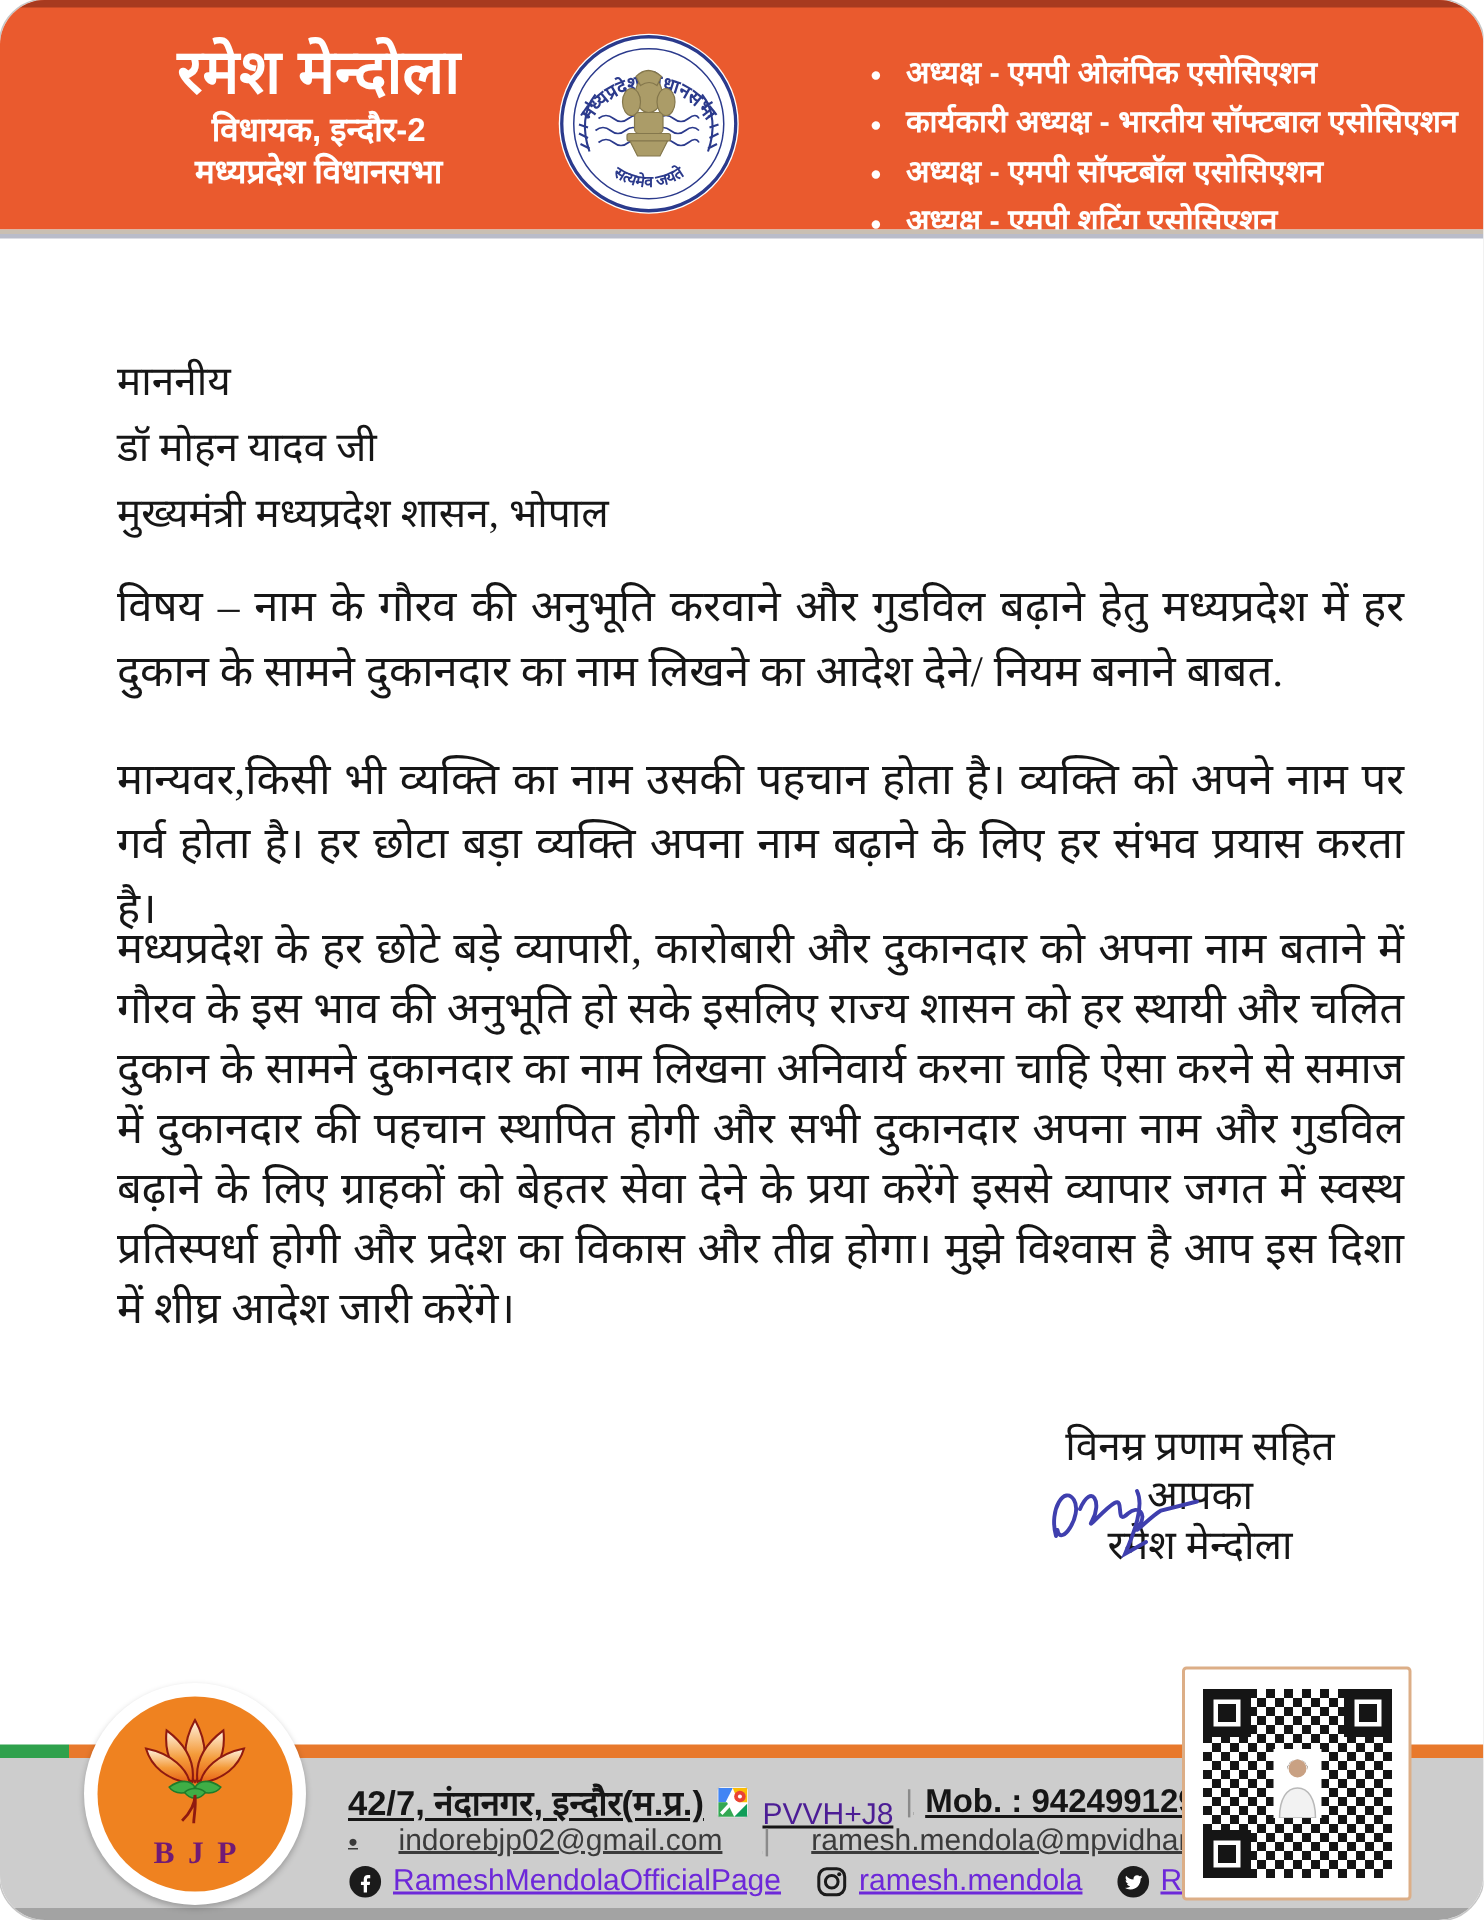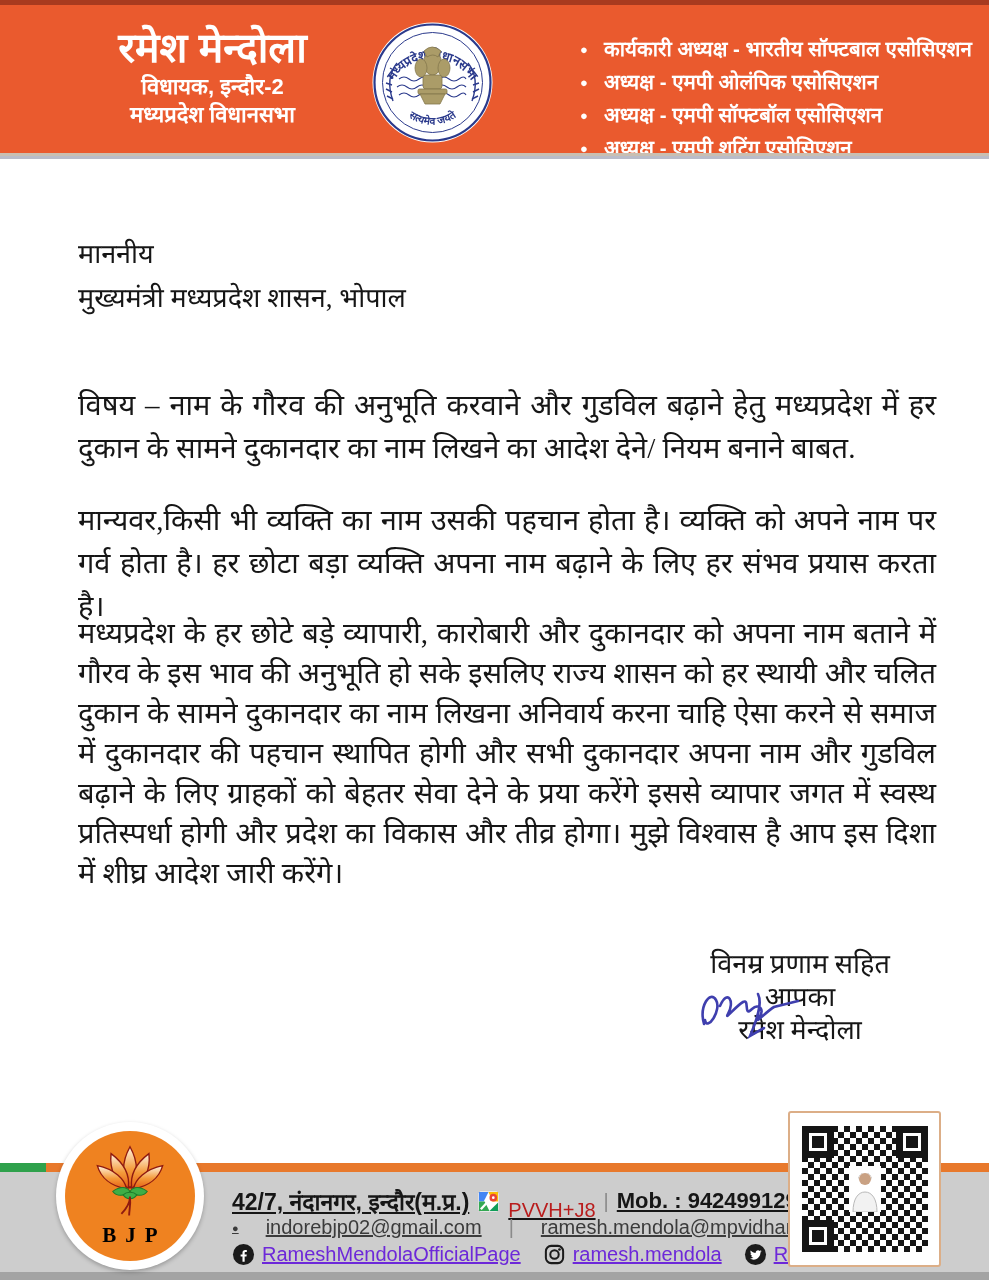--- a/index.html
+++ b/index.html
@@ -1,18 +1,18 @@
 <!DOCTYPE html>
 <html><head>
 <meta charset="utf-8">
 <style>
   html,body{margin:0;padding:0;background:#ffffff;}
   .page{
     position:relative;width:989px;height:1280px;overflow:hidden;background:#fff;
-    font-family:"Liberation Sans",sans-serif;outline:1px solid #c7c7c7;
+    font-family:"Liberation Sans",sans-serif;outline:1px solid #c7c7c7;border-radius:30px;
   }
   
   .header{
     position:absolute;top:0;left:0;width:100%;height:153px;
     background:#ea5a2e;border-top:5px solid #a83a1f;box-sizing:border-box;
   }
   .header-divider{position:absolute;top:153px;left:0;width:100%;height:6px;
     background:linear-gradient(#c9bfb2 0 3px,#b9bcc9 3px 6px);}
   .identity{position:absolute;left:60px;top:18px;width:305px;text-align:center;color:#fff;}
   .identity .name{font-size:41px;font-weight:bold;line-height:50px;}
@@ -34,26 +34,26 @@
   
   .stripe{position:absolute;top:1163px;left:0;width:100%;height:9px;
     background:linear-gradient(to right,#2fa14c 0 46px,#e8792c 46px 100%);}
   .footer-band{position:absolute;top:1172px;left:0;width:100%;height:100px;background:#cdcdcd;}
   .bottom-strip{position:absolute;top:1272px;left:0;width:100%;height:8px;background:#a3a3a3;}
   .bjp-logo{position:absolute;left:56px;top:1122px;width:148px;height:148px;background:#fff;
     border-radius:50%;display:flex;align-items:center;justify-content:center;
     box-shadow:0 2px 4px rgba(0,0,0,.25);}
   .bjp-disc{position:relative;width:130px;height:130px;border-radius:50%;background:#ef8220;}
   .bjp-disc svg{position:absolute;left:22px;top:8px;}
-  .bjp-text{position:absolute;left:0;right:0;bottom:13px;text-align:center;color:#000000;
+  .bjp-text{position:absolute;left:0;right:0;bottom:13px;text-align:center;color:#701a75;
     font-family:"Liberation Serif",serif;font-weight:bold;font-size:21px;letter-spacing:9px;text-indent:9px;}
   .f-line{position:absolute;left:232px;display:flex;align-items:center;color:#161616;text-decoration:underline;}
   .f-line1{top:1180px;gap:8px;}
   .f-address{font-size:23px;font-weight:bold;}
-  .f-plus{font-size:20px;color:#b91c1c;margin-top:19px;}
+  .f-plus{font-size:20px;color:#4c1d95;margin-top:19px;}
   .f-sep{font-size:20px;color:#8a8a8a;}
   .f-mob{font-size:22px;font-weight:bold;}
   .f-line2{top:1216px;font-size:20px;color:#3b3b3b;gap:27px;}
   .f-line2::before{content:"●";font-size:11px;color:#3b3b3b;}
   .f-line3{top:1243px;font-size:20px;color:#6d28d9;gap:7px;}
   .f-line3 .gap{width:8px;}
   .sicon{width:23px;height:23px;display:block;}
   
   .qr-panel{position:absolute;left:788px;top:1111px;width:153px;height:156px;background:#fff;
     border:2px solid #dcae87;border-radius:3px;display:flex;align-items:center;justify-content:center;
@@ -116,32 +116,33 @@
         </g>
         <path id="arcB" d="M 27,84 A 40,40 0 0 0 96,84" fill="none"></path>
         <text font-size="10.5" font-weight="bold" fill="#2b3a8c" font-family="Liberation Sans, sans-serif">
           <textPath href="#arcB" startOffset="50%" text-anchor="middle">सत्यमेव जयते</textPath>
         </text>
       </svg>
     </div>
 
     <div class="roles">
       <ul>
+        <li>अध्यक्ष - एमपी ओलंपिक एसोसिएशन</li>
         <li>कार्यकारी अध्यक्ष - भारतीय सॉफ्टबाल एसोसिएशन</li>
-        <li>अध्यक्ष - एमपी ओलंपिक एसोसिएशन</li>
         <li>अध्यक्ष - एमपी सॉफ्टबॉल एसोसिएशन</li>
         <li>अध्यक्ष - एमपी शूटिंग एसोसिएशन</li>
       </ul>
     </div>
   </div>
   <div class="header-divider"></div>
 
   <div class="letter">
     <div class="salutation">
       <div>माननीय</div>
+      <div>डॉ मोहन यादव जी</div>
       <div>मुख्यमंत्री मध्यप्रदेश शासन, भोपाल</div>
     </div>
 
     <div class="subject">विषय – नाम के गौरव की अनुभूति करवाने और गुडविल बढ़ाने हेतु मध्यप्रदेश में हर दुकान के सामने दुकानदार का नाम लिखने का आदेश देने/ नियम बनाने बाबत.</div>
     <div class="para1">मान्यवर,किसी भी व्यक्ति का नाम उसकी पहचान होता है। व्यक्ति को अपने नाम पर गर्व होता है। हर छोटा बड़ा व्यक्ति अपना नाम बढ़ाने के लिए हर संभव प्रयास करता है।</div>
     <div class="para2">मध्यप्रदेश के हर छोटे बड़े व्यापारी, कारोबारी और दुकानदार को अपना नाम बताने में गौरव के इस भाव की अनुभूति हो सके इसलिए राज्य शासन को हर स्थायी और चलित दुकान के सामने दुकानदार का नाम लिखना अनिवार्य करना चाहि ऐसा करने से समाज में दुकानदार की पहचान स्थापित होगी और सभी दुकानदार अपना नाम और गुडविल बढ़ाने के लिए ग्राहकों को बेहतर सेवा देने के प्रया  करेंगे इससे व्यापार जगत में स्वस्थ प्रतिस्पर्धा होगी और प्रदेश का विकास और तीव्र होगा। मुझे विश्वास है आप इस दिशा में शीघ्र आदेश जारी करेंगे।</div>
 
     <div class="closing">
       <div>विनम्र प्रणाम सहित</div>
       <div>आपका</div>

